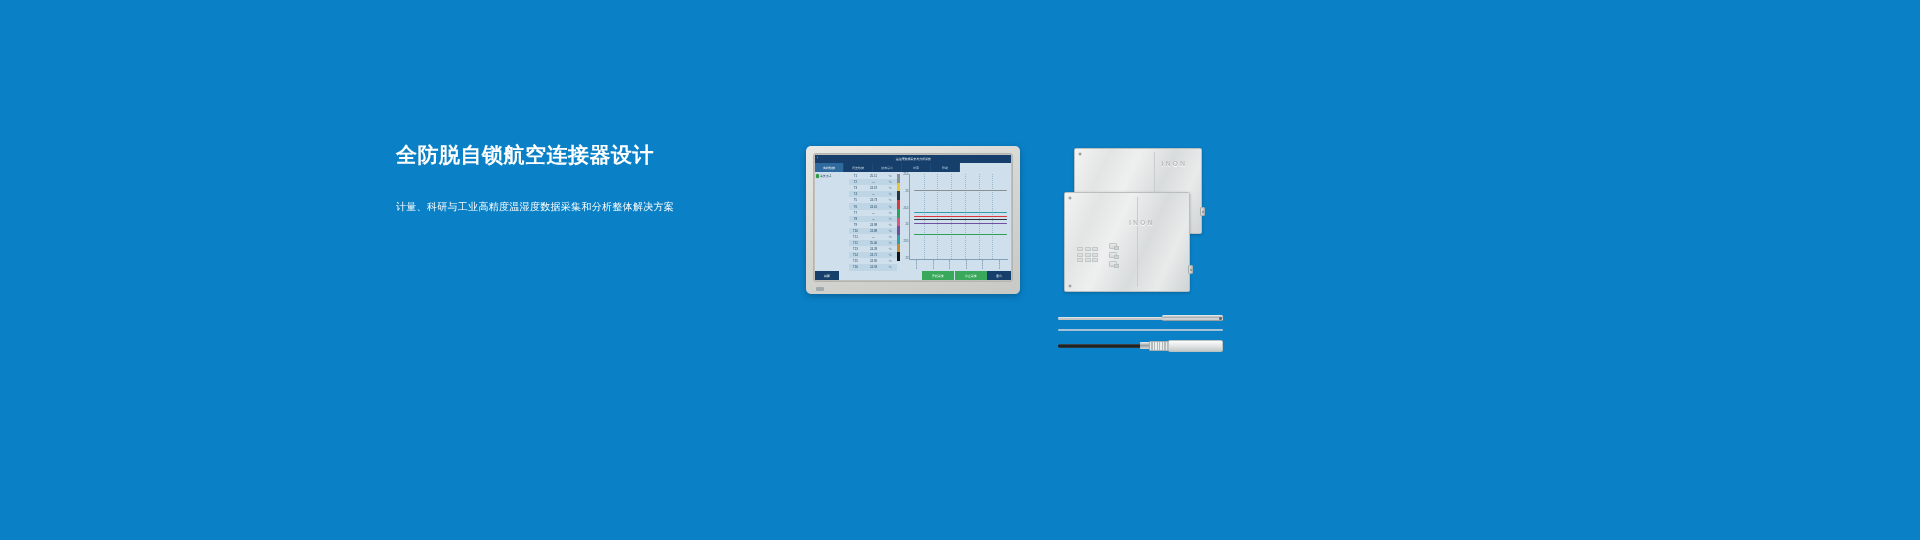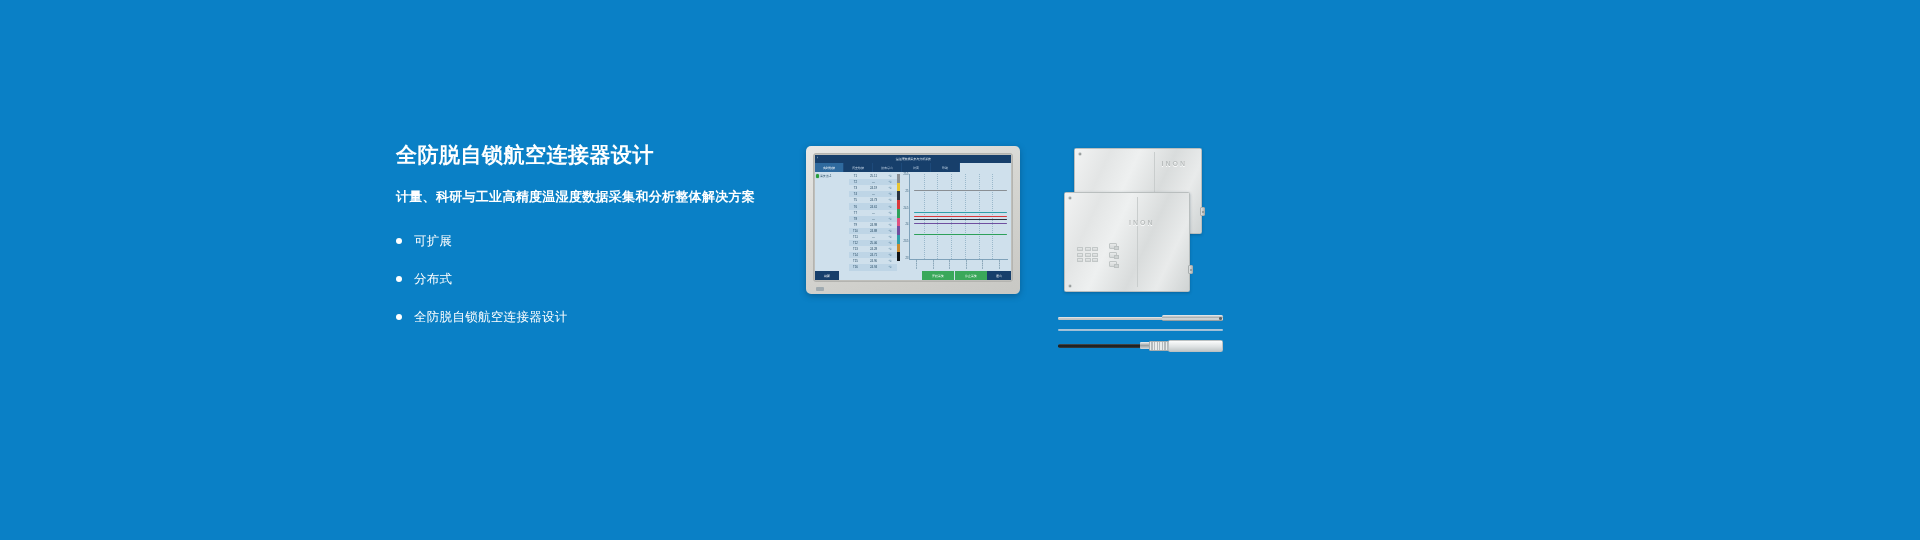--- a/index.html
+++ b/index.html
@@ -19,27 +19,26 @@
   .title{
     font-size:21px;
     font-weight:bold;
     color:#ffffff;
     letter-spacing:0.5px;
     line-height:26px;
     white-space:nowrap;
   }
 
   .subtitle{
-    margin-top:20px;
-    font-size:13px;
+    margin-top:30px;
+    font-size:10px;
     color:#ffffff;
     line-height:18px;
     letter-spacing:0.3px;
     white-space:nowrap;
-    font-weight:bold;
   }
 
   .features{ margin-top:22px; list-style:none; }
   .features li{
     display:flex;
     align-items:center;
     color:#ffffff;
     font-size:12.5px;
     letter-spacing:0.3px;
     height:26px;
@@ -350,34 +349,20 @@
   }
 </style>
 </head>
 <body>
 
 <div class="banner">
 
   <div class="copy">
     <div class="title">全防脱自锁航空连接器设计</div>
     <div class="subtitle">计量、科研与工业高精度温湿度数据采集和分析整体解决方案</div>
-    <ul class="features">
-      <li>
-        <span class="dot"></span>
-        <span>可扩展</span>
-      </li>
-      <li>
-        <span class="dot"></span>
-        <span>分布式</span>
-      </li>
-      <li>
-        <span class="dot"></span>
-        <span>全防脱自锁航空连接器设计</span>
-      </li>
-    </ul>
   </div>
 
   <div class="tablet">
     <div class="tablet-bezel">
       <div class="screen">
 
         <div class="s-titlebar">
           <span class="s-back">‹</span>
           <span class="s-title">温湿度数据采集与分析系统</span>
         </div>

